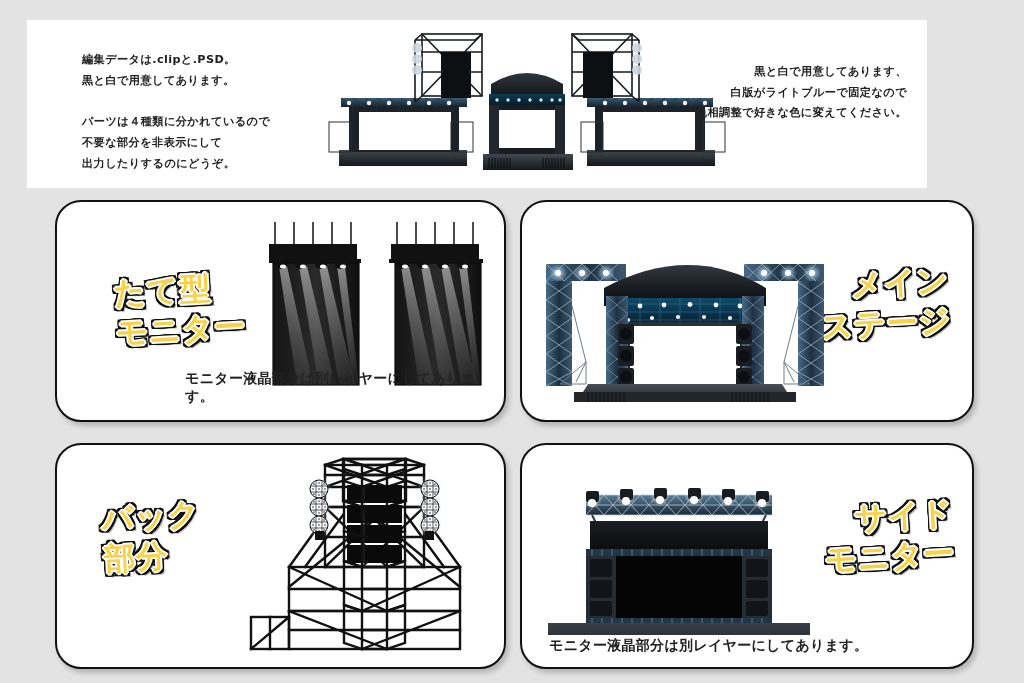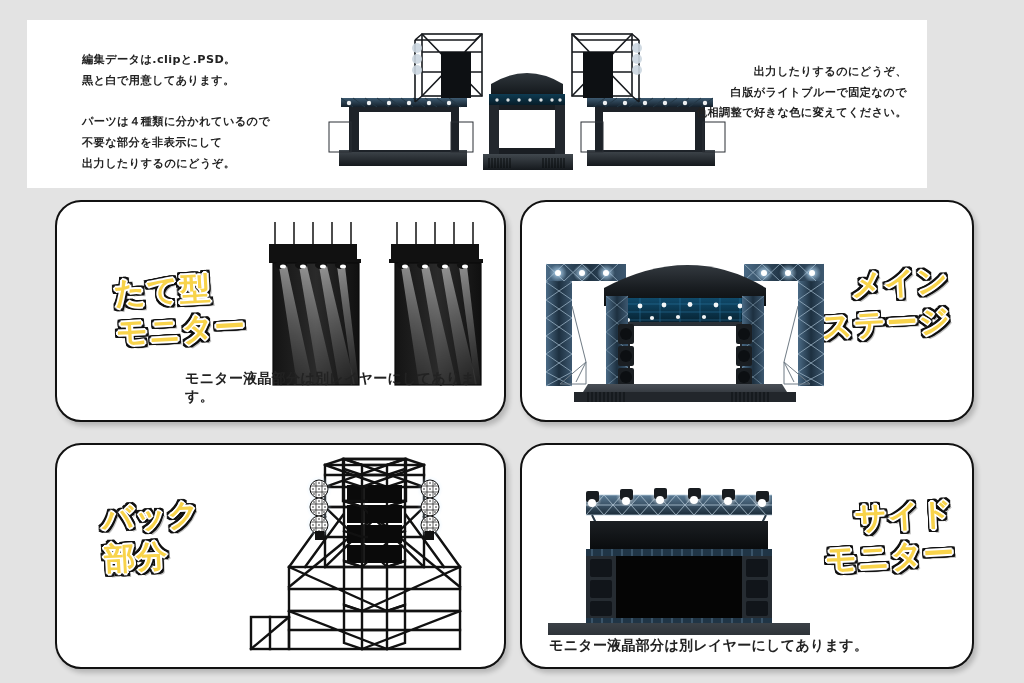--- a/index.html
+++ b/index.html
@@ -203,21 +203,21 @@
         <rect x="156" y="128" width="90" height="16" fill="url(#hgDark)"></rect>
         <g stroke="#0c0f12" stroke-width="1.1">
           <path d="M162 132 V142 M165 132 V142 M168 132 V142 M171 132 V142 M174 132 V142 M177 132 V142 M180 132 V142 M183 132 V142"></path>
           <path d="M216 132 V142 M219 132 V142 M222 132 V142 M225 132 V142 M228 132 V142 M231 132 V142 M234 132 V142 M237 132 V142"></path>
         </g>
       </g>
       <rect x="0" y="150" width="400" height="2" fill="none"></rect>
     </svg>
   </div>
 
-  <div class="hdr-text hdr-right">出力したりするのにどうぞ、
+  <div class="hdr-text hdr-right">黒と白で用意してあります、
 白版がライトブルーで固定なので
 色相調整で好きな色に変えてください。</div>
 </div>
 
 <div class="panel p-tl">
   <div class="pop pop-tl">たて型
 モニター</div>
 
   <div class="art a-tl">
     <svg viewBox="0 0 225 172" width="225" height="172" xmlns="http://www.w3.org/2000/svg">

